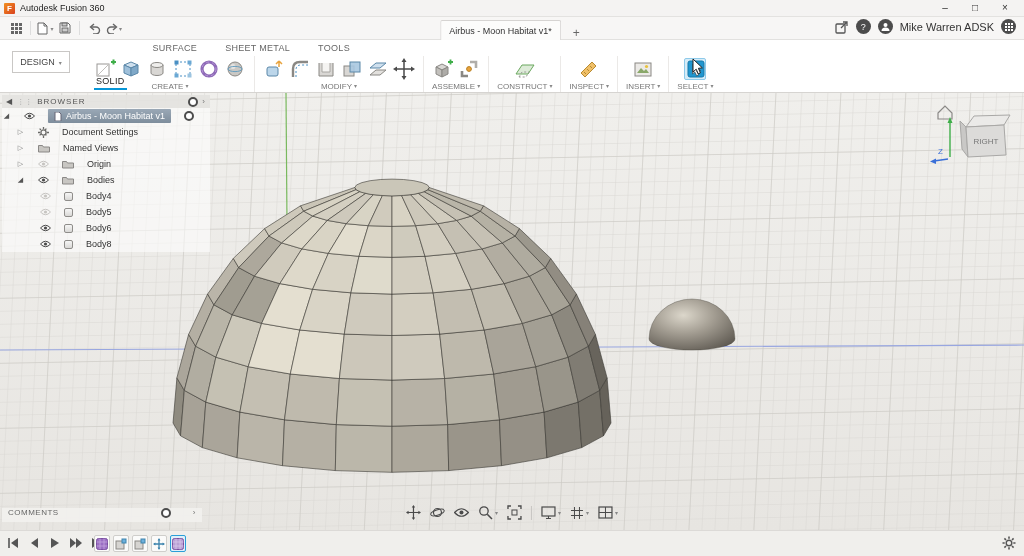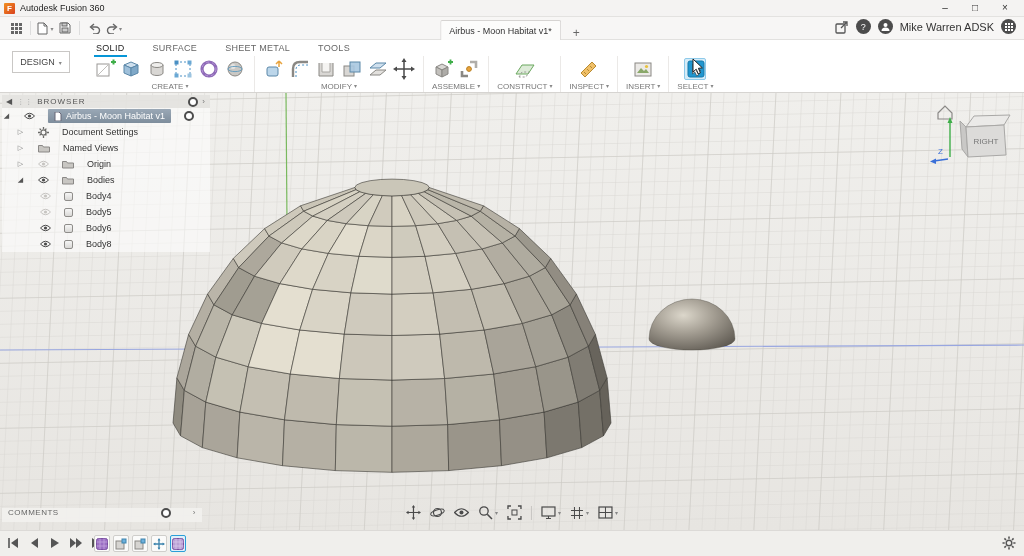--- a/index.html
+++ b/index.html
@@ -24,21 +24,21 @@
   .new-tab{font-size:12px;color:#666;margin-left:8px;padding:0 4px;}
   .appbar-right{position:absolute;right:8px;top:19px;display:flex;align-items:center;gap:7px;}
   .circ{width:15px;height:15px;border-radius:50%;background:#4c4c4c;color:#fff;font-size:9px;display:flex;align-items:center;justify-content:center;}
   .username{font-size:11px;color:#333;}
 
   
   .ribbon{position:absolute;top:40px;left:0;width:100%;height:53px;background:#fff;border-bottom:1px solid #d6d4d1;}
   .design-box{position:absolute;left:12px;top:11px;width:58px;height:22px;border:1px solid #c9c7c5;background:#fff;display:flex;align-items:center;justify-content:center;gap:4px;font-size:9px;color:#444;}
   .rtabs{position:absolute;left:94px;top:2px;display:flex;gap:24px;font-size:9px;color:#666;letter-spacing:.3px;}
   .rtab{padding:1px 2px 2px;}
-  .rtab.active{color:#222;border-bottom:2px solid #0696d7;}
+  .rtab.active{color:#222;border-bottom:2px solid #0696d7;margin-top:33px;}
   .rgroups{position:absolute;left:86px;top:16px;display:flex;height:36px;}
   .rgroup{display:flex;flex-direction:column;align-items:center;padding:0 8px;border-right:1px solid #ebe9e7;}
   .gicons{display:flex;align-items:center;gap:4px;height:25px;}
   .gi{width:22px;height:22px;display:flex;align-items:center;justify-content:center;}
   .glabel{display:flex;align-items:flex-start;gap:2px;font-size:8px;color:#777;margin-top:1px;}
   .car{font-size:6px;color:#888;}
   .active-tool{background:#d6ecf8;border:1px solid #8ecaea;border-radius:2px;}
 
   
   .viewport{position:absolute;top:93px;left:0;width:1024px;height:437px;background:linear-gradient(#f0efec,#e7e5e1);overflow:hidden;}

